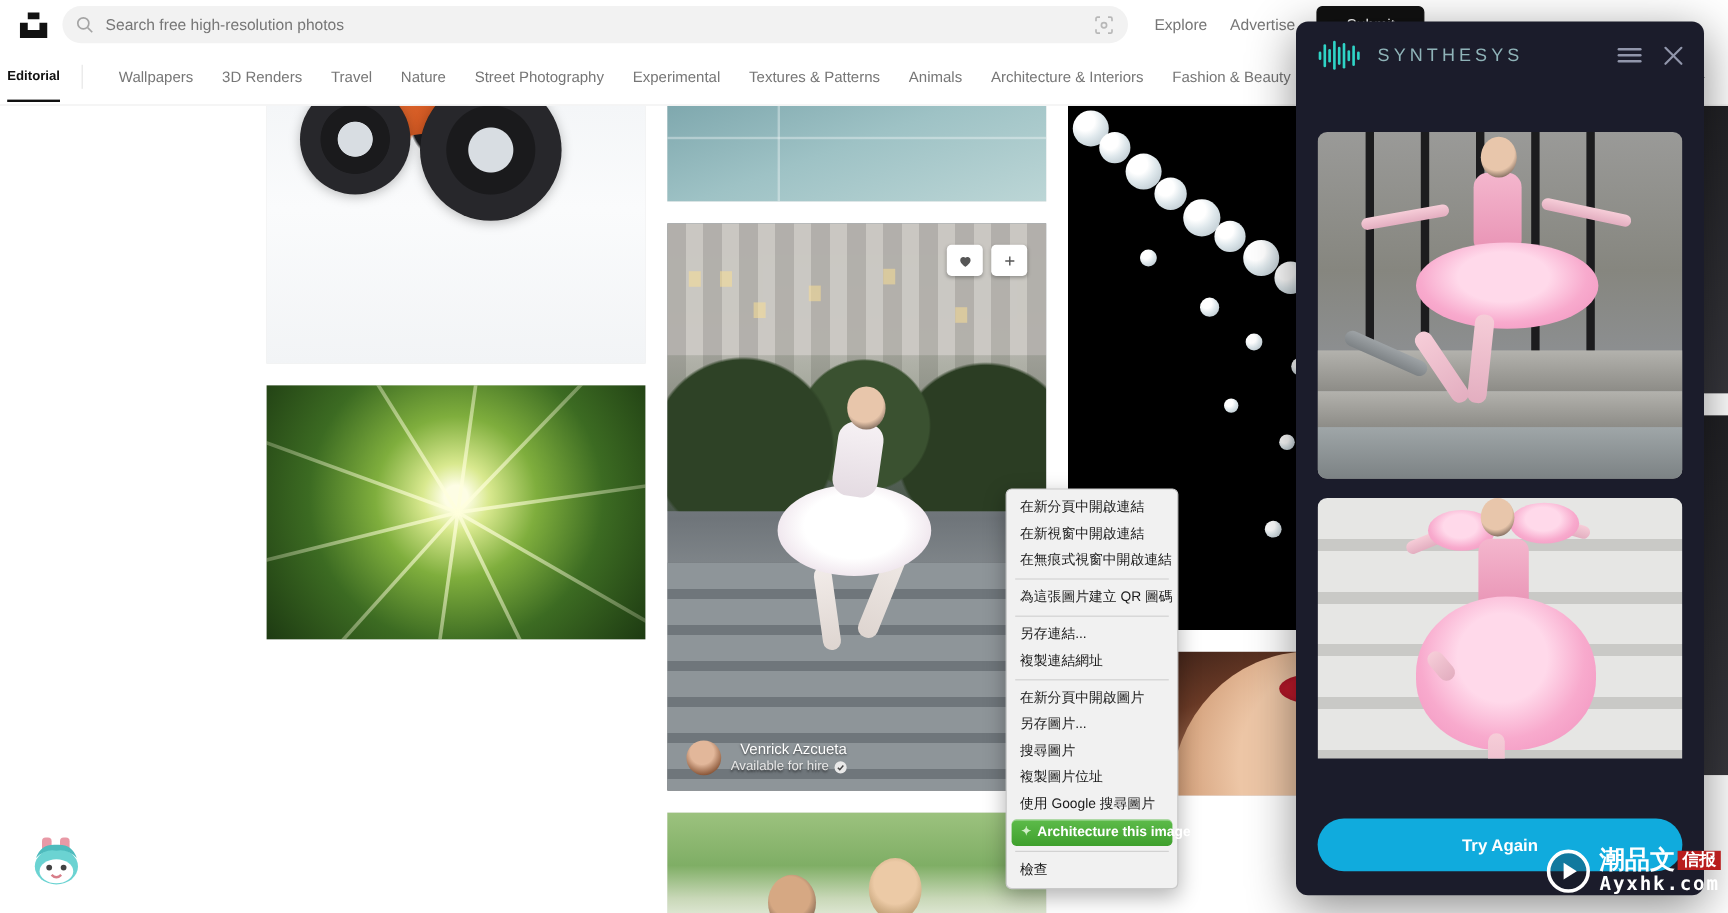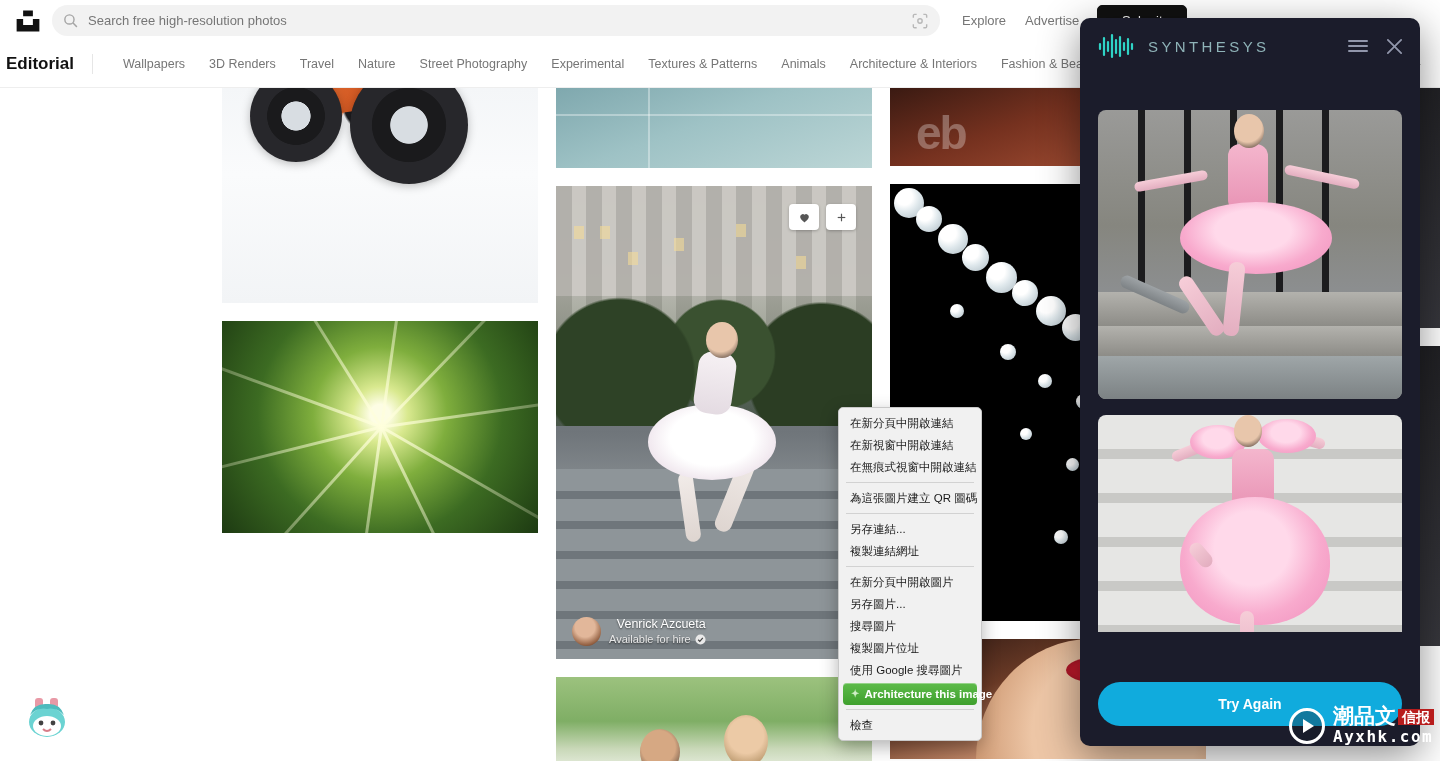--- a/index.html
+++ b/index.html
@@ -46,21 +46,21 @@
     border: 1px solid #111;
   }
 
   
   .navbar {
     position: absolute; top: 41px; left: 0; width: 1440px; height: 47px;
     background: #fff; border-bottom: 1px solid #eee;
     display: flex; align-items: center; z-index: 4; overflow: hidden;
   }
   .nav-editorial {
-    position: relative; font-size: 17px; font-weight: bold; color: #111;
+    position: relative; font-size: 11px; font-weight: bold; color: #111;
     padding: 0 0 0 6px; margin-right: 18px; white-space: nowrap;
   }
   .nav-editorial::after {
     content: ""; position: absolute; left: 6px; right: 0; bottom: -15px;
     height: 2px; background: #111;
   }
   .nav-divider { width: 1px; height: 20px; background: #e6e6e6; margin-right: 18px; }
   .nav-items { display: flex; align-items: center; gap: 0; flex: 1; overflow: hidden; }
   .nav-item {
     font-size: 12.5px; color: #767676; white-space: nowrap; padding: 0 12px; cursor: pointer;
@@ -410,25 +410,20 @@
       </div>
       <div class="card" style="height:92px;">
         <div class="ph ph-friends">
           <div class="friend-head" style="left:84px;top:52px;width:40px;height:46px;background:radial-gradient(circle at 46% 40%,#d6a883 0 48%,#2a2220 100%);"></div>
           <div class="friend-head" style="left:168px;top:38px;width:44px;height:52px;background:radial-gradient(circle at 50% 40%,#eccaa6 0 46%,#9d7b4c 100%);"></div>
         </div>
       </div>
     </div>
 
     <div class="col col3">
-      <div class="card" style="height:78px;">
-        <div class="ph ph-ebay">
-          <div class="ebay-text">eb</div>
-        </div>
-      </div>
       <div class="card" style="height:437px;">
         <div class="ph ph-spheres">
           <div class="sphere" style="left:4px;top:4px;width:30px;height:30px;"></div>
           <div class="sphere" style="left:26px;top:22px;width:26px;height:26px;"></div>
           <div class="sphere" style="left:48px;top:40px;width:30px;height:30px;"></div>
           <div class="sphere" style="left:72px;top:60px;width:27px;height:27px;"></div>
           <div class="sphere" style="left:96px;top:78px;width:31px;height:31px;"></div>
           <div class="sphere" style="left:122px;top:96px;width:26px;height:26px;"></div>
           <div class="sphere" style="left:146px;top:112px;width:30px;height:30px;"></div>
           <div class="sphere" style="left:172px;top:130px;width:27px;height:27px;"></div>

